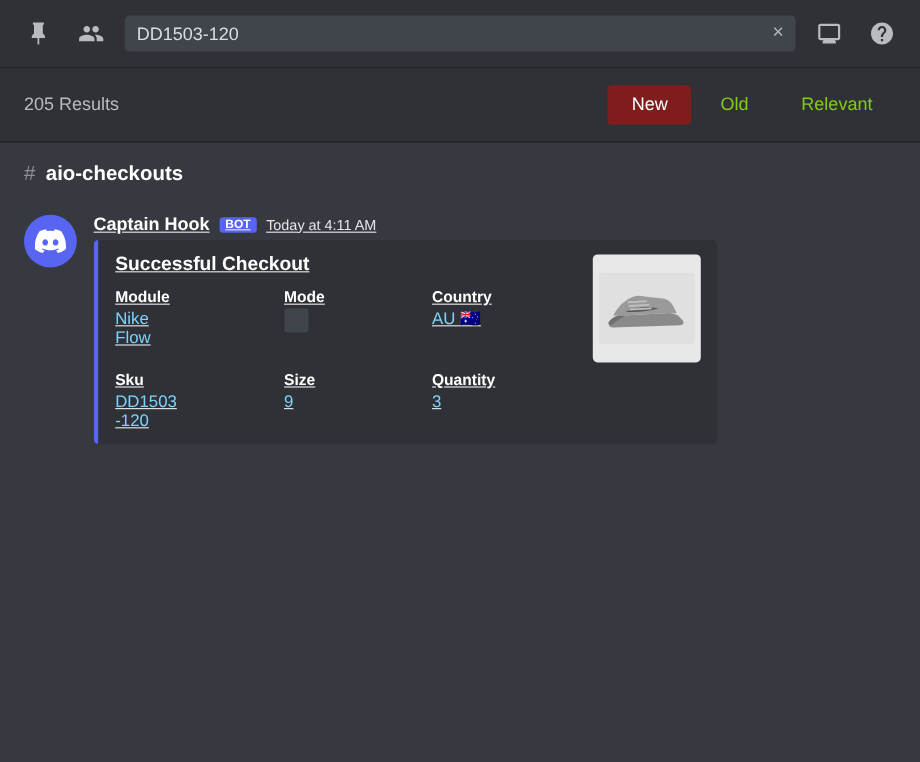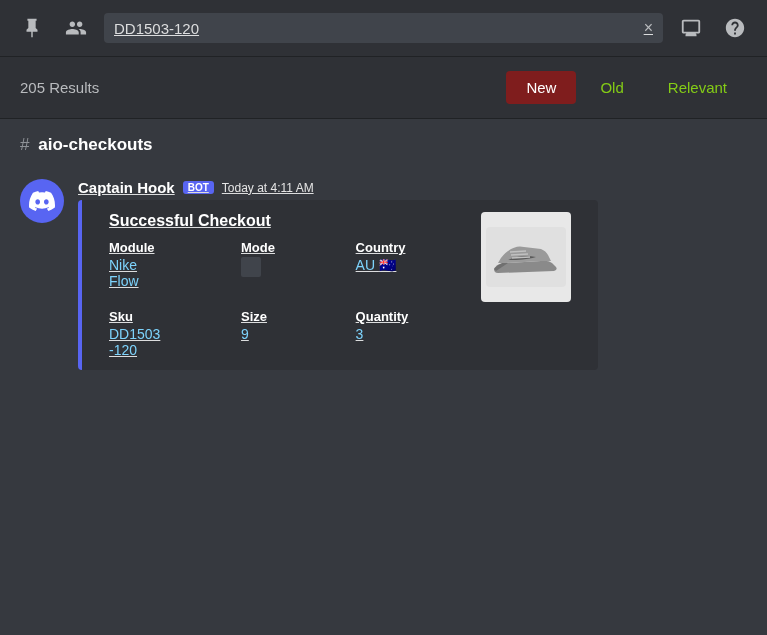--- a/index.html
+++ b/index.html
@@ -34,21 +34,20 @@
       flex-shrink: 0;
     }
 
     .search-input-wrapper {
       flex: 1;
       background-color: #40444b;
       border-radius: 4px;
       display: flex;
       padding: 6px 10px;
       gap: 8px;
-      text-decoration: underline;
     }
 
     .search-input-wrapper input {
       background: transparent;
       border: none;
       outline: none;
       color: #dcddde;
       font-size: 15px;
       flex: 1;
       caret-color: #ffffff;
@@ -177,21 +176,21 @@
     .timestamp {
       color: #e5e5e5;
       font-size: 12px;
     }
 
     
     .embed {
       background-color: #2f3136;
       border-left: 4px solid #5865f2;
       border-radius: 4px;
-      padding: 12px 27px;
+      padding: 12px 14px;
       margin-top: 4px;
       display: flex;
       gap: 12px;
       max-width: 520px;
     }
 
     .embed-body {
       flex: 1;
     }
 

